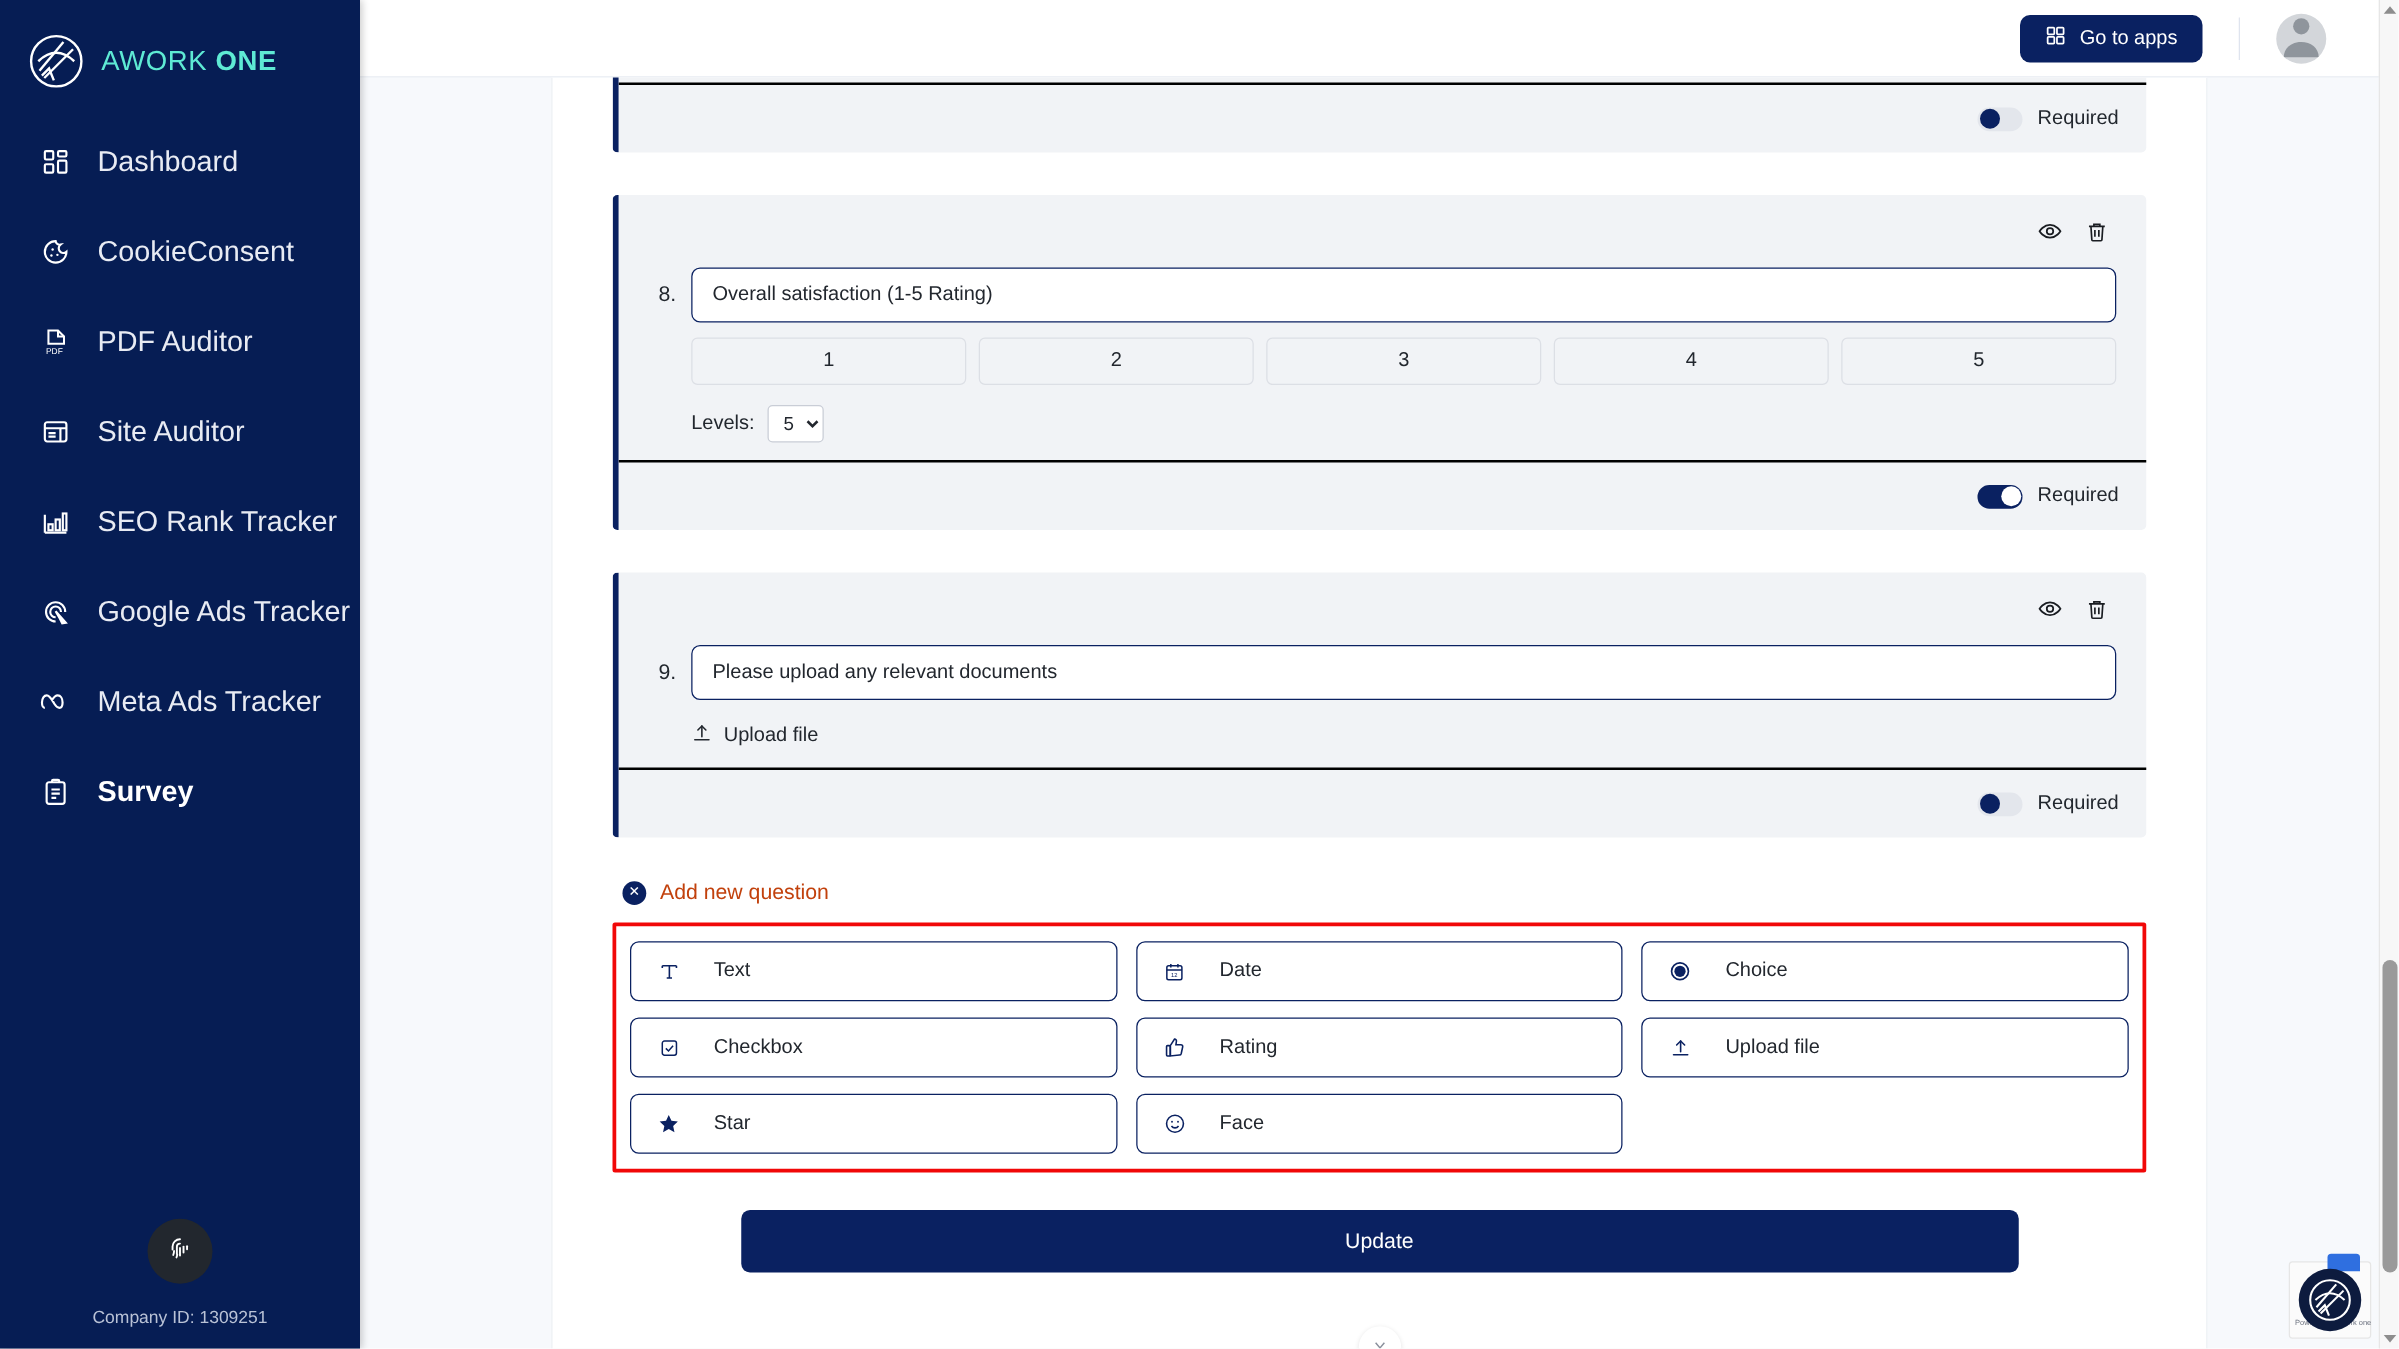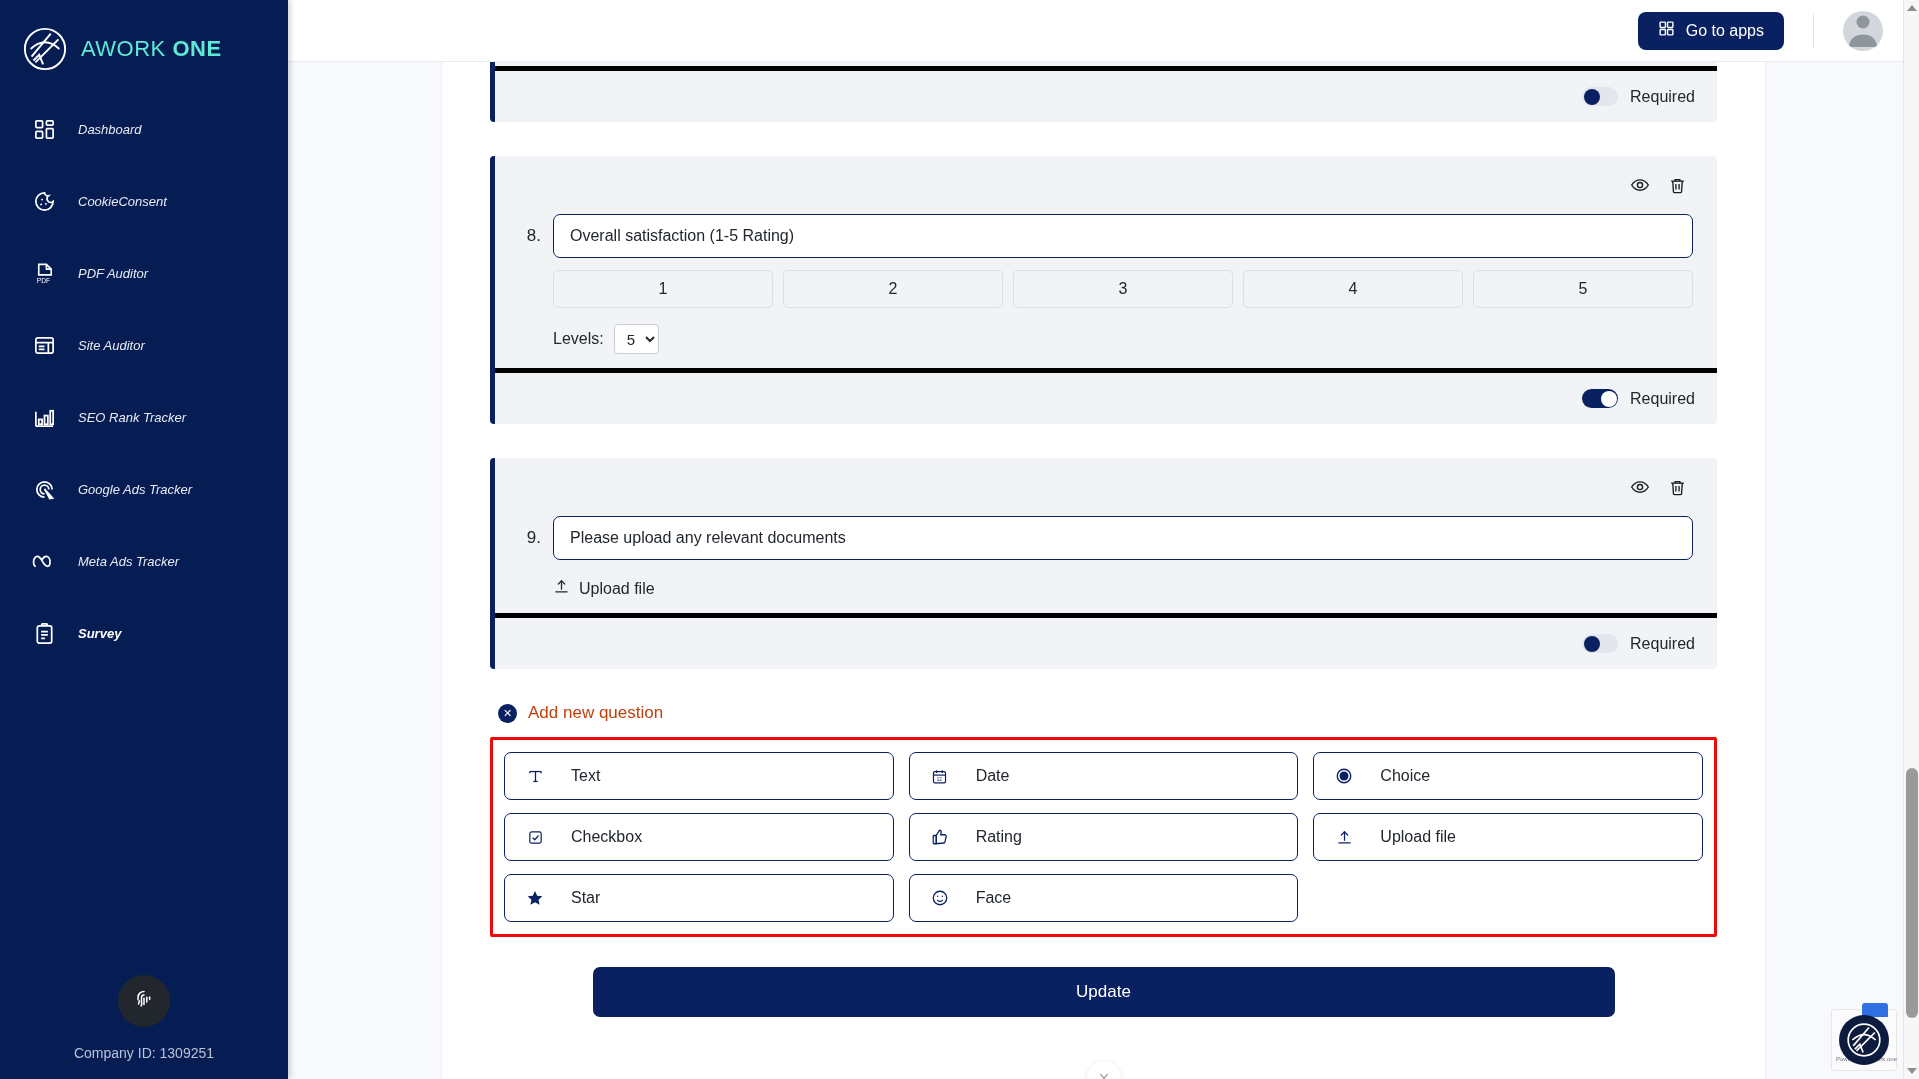--- a/index.html
+++ b/index.html
@@ -39,21 +39,21 @@
     margin-bottom: 26px;
     cursor: pointer;
     text-decoration: none;
   }
   .nav-icon {
     width: 28px; height: 28px; flex: 0 0 28px;
     display: flex; align-items: center; justify-content: center;
     color: #ffffff;
   }
   .nav-label {
-    color: #e8ebf3; font-size: 13px; white-space: nowrap; font-style: italic;
+    color: #e8ebf3; font-size: 23px; white-space: nowrap;
   }
   .nav-item.active .nav-label { color: #ffffff; font-weight: 700; }
 
   .sidebar-footer {
     position: absolute; left: 0; bottom: 18px; width: 288px;
     display: flex; flex-direction: column; align-items: center; gap: 18px;
   }
   .fingerprint-btn {
     width: 52px; height: 52px; border-radius: 50%;
     background: #22272e;
@@ -69,21 +69,21 @@
     flex: 1; height: 1079px; position: relative;
     background: #f7f9fc;
     display: flex; flex-direction: column;
     overflow: hidden;
   }
   .topbar {
     height: 62px; min-height: 62px;
     background: #ffffff;
     border-bottom: 1px solid #e7ebf2;
     display: flex; align-items: center; justify-content: flex-end;
-    padding-right: 36px; gap: 29px;
+    padding-right: 58px; gap: 29px;
   }
   .goto-apps {
     background: #0a2161; color: #ffffff;
     border: none; border-radius: 8px;
     height: 38px; padding: 0 20px;
     display: flex; align-items: center; gap: 11px;
     font-size: 16px; font-family: inherit; cursor: pointer;
   }
   .topbar-divider { width: 1px; height: 34px; background: #dfe4ee; }
   .avatar {
@@ -155,21 +155,21 @@
     background: #ffffff; font-size: 15px; color: #22272e;
     font-family: inherit; cursor: pointer;
   }
   .upload-row {
     display: flex; align-items: center; gap: 9px;
     margin-top: 18px; margin-left: 34px; cursor: pointer;
   }
   .upload-text { font-size: 16px; color: #22272e; }
 
   .q-footer {
-    border-top: 5px solid #000000;
+    border-top: 2px solid #000000;
     height: 56px;
     display: flex; align-items: center; justify-content: flex-end;
     padding-right: 22px; gap: 12px;
   }
   .toggle {
     width: 36px; height: 19px; border-radius: 10px;
     background: #e3e6ec; position: relative; cursor: pointer;
     flex: 0 0 36px;
   }
   .toggle .knob {

